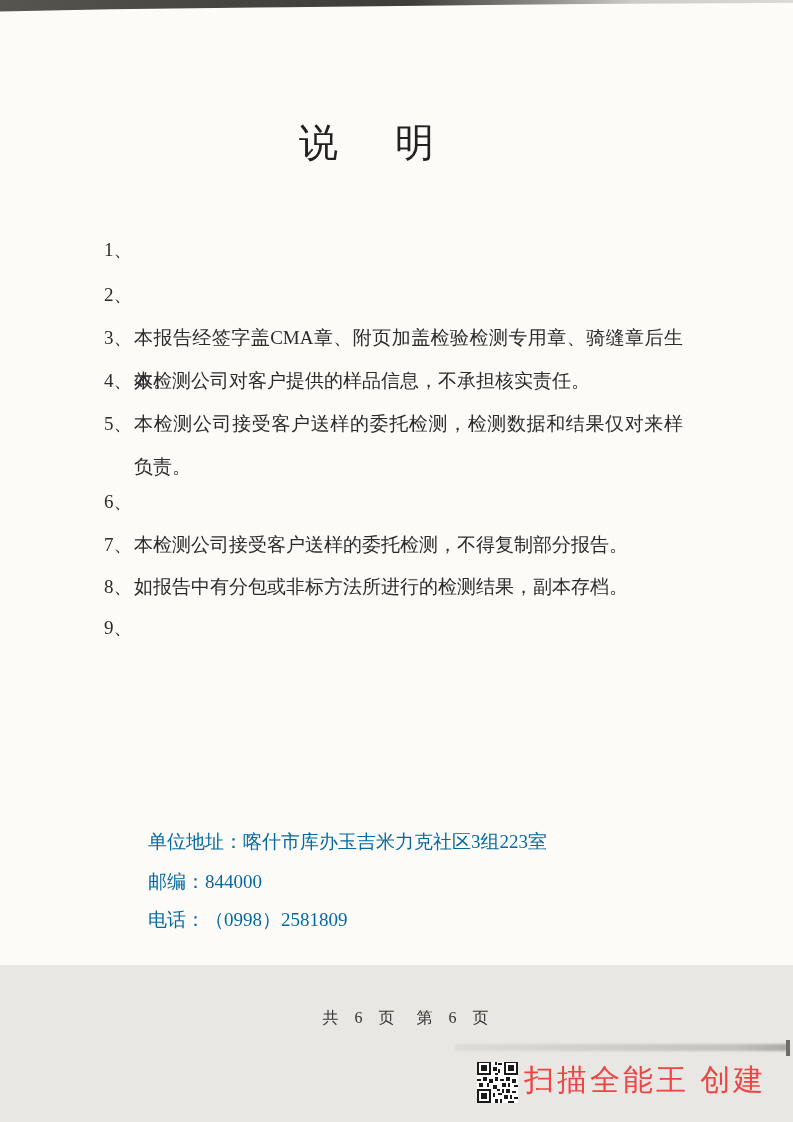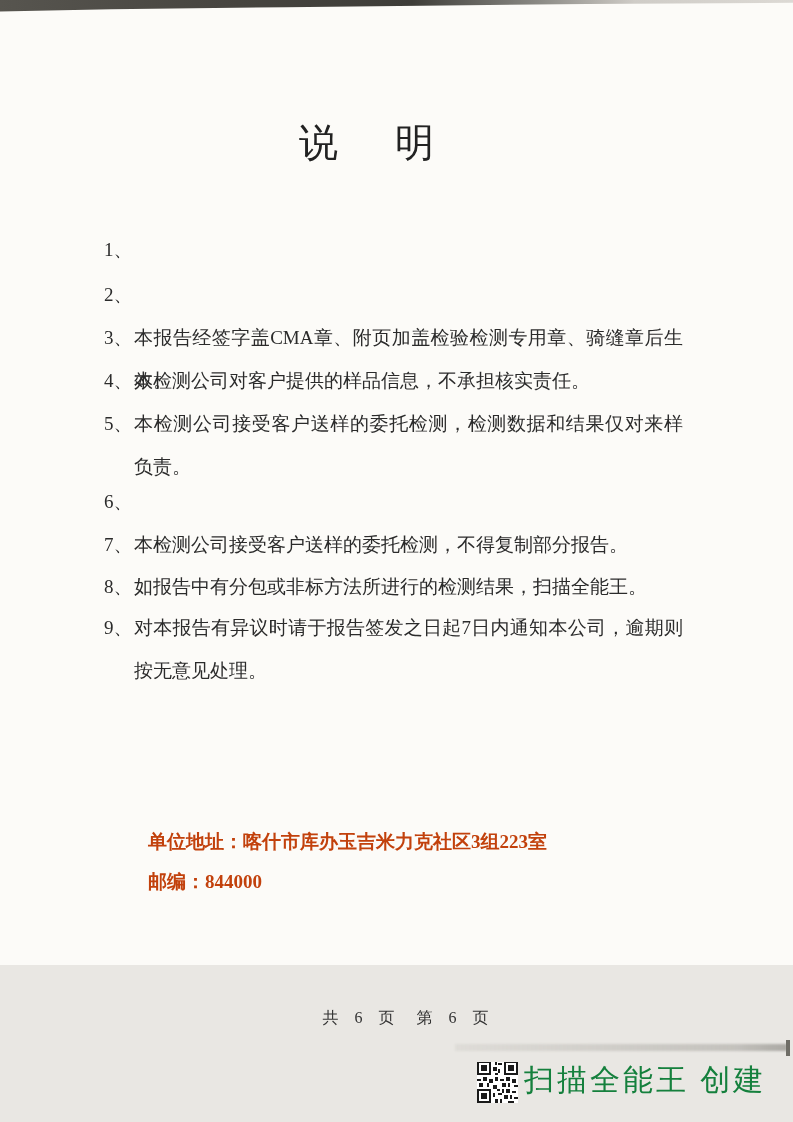--- a/index.html
+++ b/index.html
@@ -39,36 +39,36 @@
   
   .note{
     position:absolute;left:104px;width:549px;padding-left:30px;
     font-size:19px;line-height:43px;color:#2b2b2b;
     text-align:justify;
   }
   .note .num{position:absolute;left:0;top:0;}
   
   .contact-row{
     position:absolute;left:148px;
-    font-size:19px;font-weight:bold;color:#c2410c;white-space:nowrap;text-align:right;
+    font-size:19px;font-weight:normal;color:#0369a1;white-space:nowrap;text-align:right;
   }
   
   .footer{
     position:absolute;left:0;top:1008px;width:793px;
     text-align:center;font-size:16px;letter-spacing:6px;color:#333;margin-left:12px;
   }
   .footer .sep{display:inline-block;width:16px;}
   
   .watermark-qr{
     position:absolute;left:477px;top:1061px;width:41px;height:42px;
   }
   .watermark-text{
     position:absolute;left:524px;top:1060px;
     font-family:"Liberation Sans","DejaVu Sans",sans-serif;
-    font-size:30px;letter-spacing:3px;color:#15803d;white-space:nowrap;
+    font-size:30px;letter-spacing:3px;color:#ef4444;white-space:nowrap;
   }
 </style>
 </head>
 <body>
 
 <div class="page">
 
   <div class="scan-top"></div>
 
   <div class="title">说　明</div>
@@ -93,32 +93,34 @@
   </div>
   <div class="note" style="top:480px">
     <span class="num">6、</span>
   </div>
   <div class="note" style="top:523px">
     <span class="num">7、</span>
     <span>本检测公司接受客户送样的委托检测，不得复制部分报告。</span>
   </div>
   <div class="note" style="top:565px">
     <span class="num">8、</span>
-    <span>如报告中有分包或非标方法所进行的检测结果，扫描全能王。</span>
+    <span>如报告中有分包或非标方法所进行的检测结果，副本存档。</span>
   </div>
   <div class="note" style="top:606px">
     <span class="num">9、</span>
-    <span>对本报告有异议时请于报告签发之日起7日内通知本公司，逾期则按无意见处理。</span>
   </div>
 
   <div class="contact-row" style="top:829px">
     <span>单位地址：</span><span>喀什市库办玉吉米力克社区3组223室</span>
   </div>
   <div class="contact-row" style="top:869px">
     <span>邮编：</span><span>844000</span>
+  </div>
+  <div class="contact-row" style="top:907px">
+    <span>电话：</span><span>（0998）2581809</span>
   </div>
 
   <div class="footer">
     <span>共 6 页</span><span class="sep"></span><span>第 6 页</span>
   </div>
 
   <svg class="watermark-qr" viewBox="0 0 21 21" xmlns="http://www.w3.org/2000/svg" shape-rendering="crispEdges">
     <rect x="0" y="0" width="21" height="21" fill="#ffffff"></rect>
     <g fill="#1a1a1a">
       <rect x="0" y="0" width="7" height="1"></rect>

